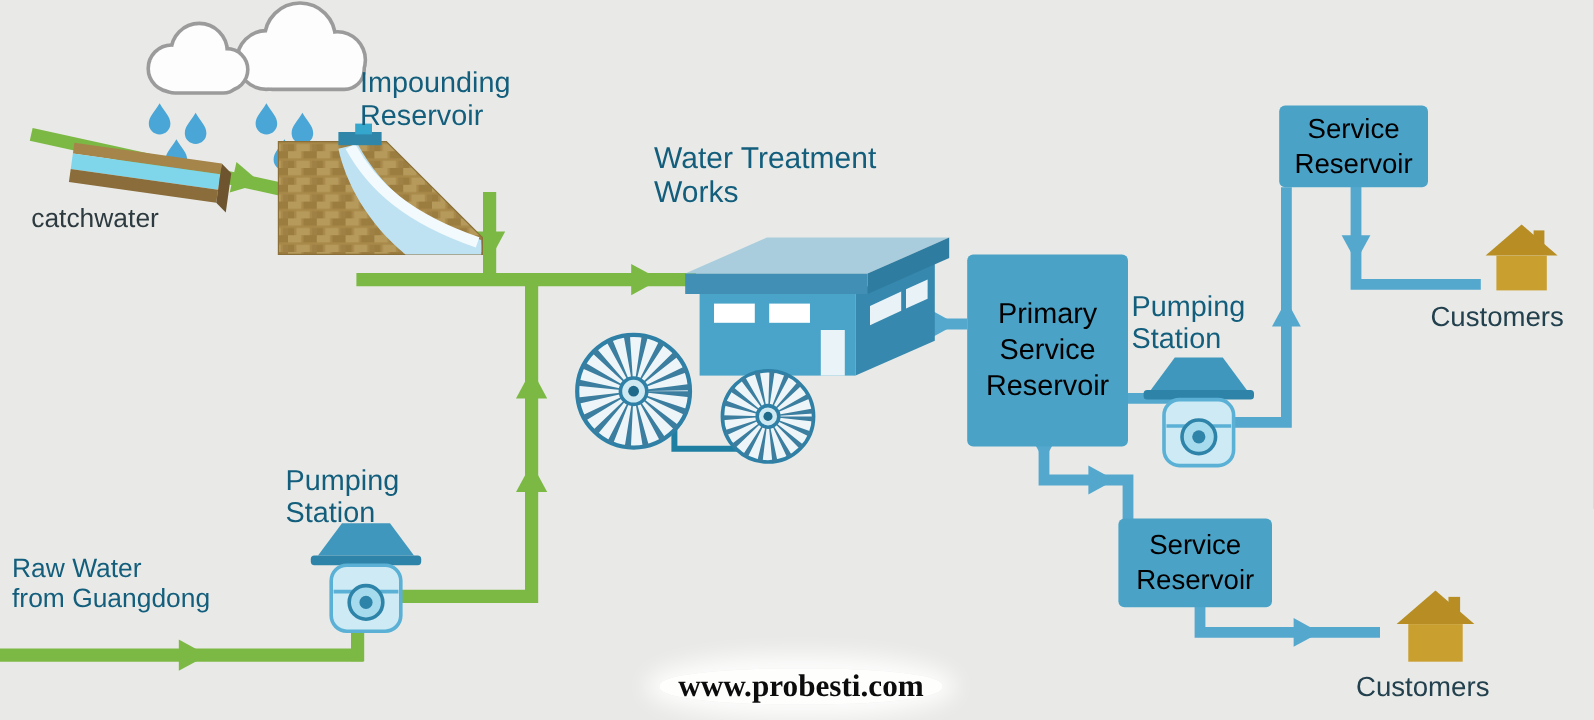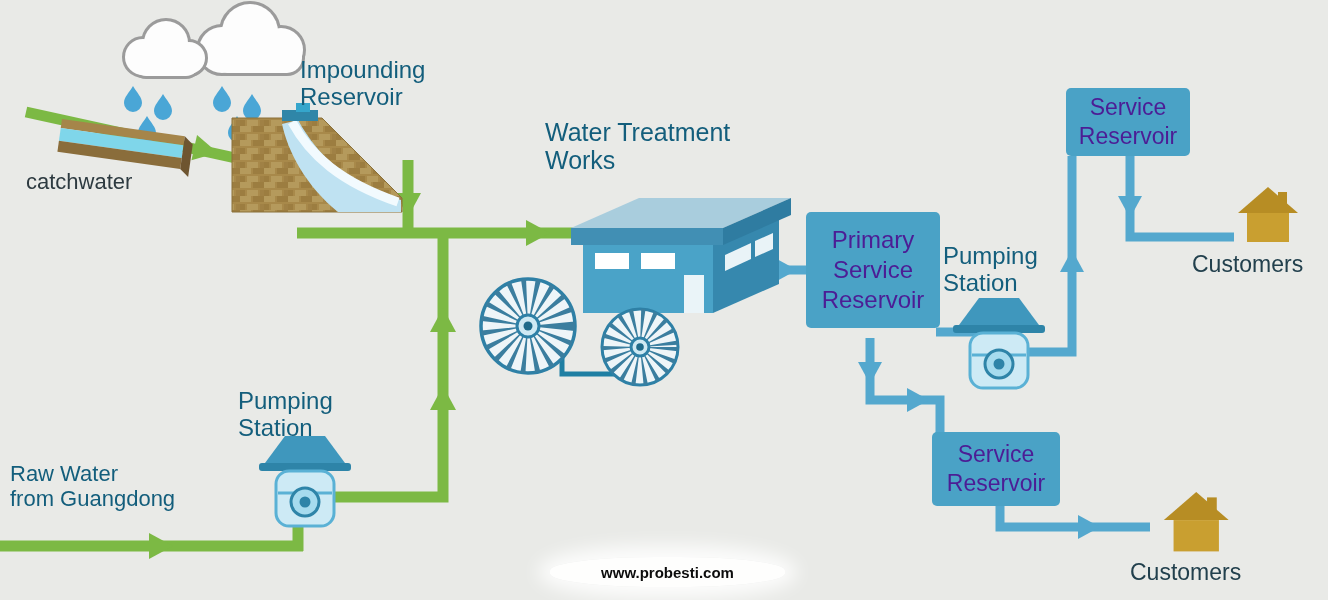--- a/index.html
+++ b/index.html
@@ -7,30 +7,31 @@
     position:relative;width:1328px;height:600px;overflow:hidden;
     background:#e9eae7;
     font-family:"Liberation Sans","DejaVu Sans",sans-serif;
   }
   .layer{position:absolute;inset:0;}
   .label{position:absolute;color:#135e7c;line-height:1.12;}
   .label.center{text-align:left;}
   .label.dark{color:#22404d;}
   .label.black{color:#2d3a40;}
   .box{
-    position:absolute;background:#4aa2c6;color:#4c1d95;border-radius:5px;
+    position:absolute;background:#4aa2c6;color:#000000;border-radius:5px;
     display:flex;align-items:center;justify-content:center;
     text-align:center;line-height:1.26;
   }
   .watermark{
     position:absolute;left:550px;top:557px;width:235px;height:30px;
     display:flex;align-items:center;justify-content:center;
-    font-weight:bold;font-size:15px;color:#0c0c0c;
+    font-weight:bold;font-size:26px;color:#0c0c0c;
     background:rgba(255,255,255,0.92);border-radius:45%;
     box-shadow:0 0 18px 12px rgba(255,255,255,0.85);
+    font-family:Liberation Serif, serif;
   }
 </style>
 </head>
 <body>
 
 <div class="stage">
 
   <svg class="layer" width="1328" height="600" viewBox="0 0 1328 600">
     <defs>
       <pattern id="brickPat" width="24" height="14" patternUnits="userSpaceOnUse">
@@ -193,21 +194,21 @@
   <div class="label center" style="left:238px;top:388px;width:135px;font-size:24px;">Pumping<br>Station</div>
 
   <div class="label" style="left:10px;top:462px;width:240px;font-size:22px;">Raw Water<br>from Guangdong</div>
 
   <div class="label center" style="left:943px;top:243px;width:112px;font-size:24px;">Pumping<br>Station</div>
 
   <div class="label center dark" style="left:1192px;top:252px;width:145px;font-size:23px;">Customers</div>
 
   <div class="label center dark" style="left:1130px;top:560px;width:150px;font-size:23px;">Customers</div>
 
-  <div class="box" style="left:806px;top:212px;width:134px;height:116px;font-size:24px;">Primary<br>Service<br>Reservoir</div>
+  <div class="box" style="left:806px;top:212px;width:134px;height:160px;font-size:24px;">Primary<br>Service<br>Reservoir</div>
 
   <div class="box" style="left:1066px;top:88px;width:124px;height:68px;font-size:23px;">Service<br>Reservoir</div>
 
   <div class="box" style="left:932px;top:432px;width:128px;height:74px;font-size:23px;">Service<br>Reservoir</div>
 
   <div class="watermark">www.probesti.com</div>
 
 </div>
 
 </body></html>

